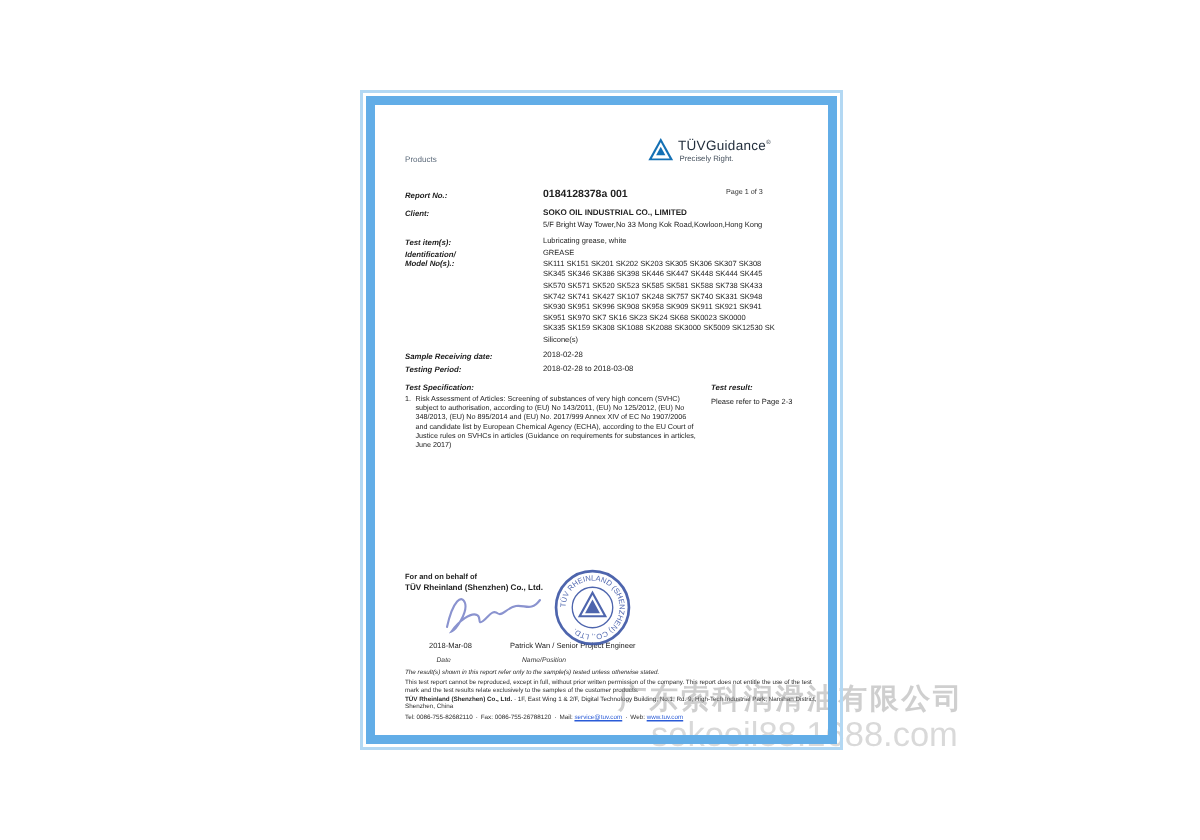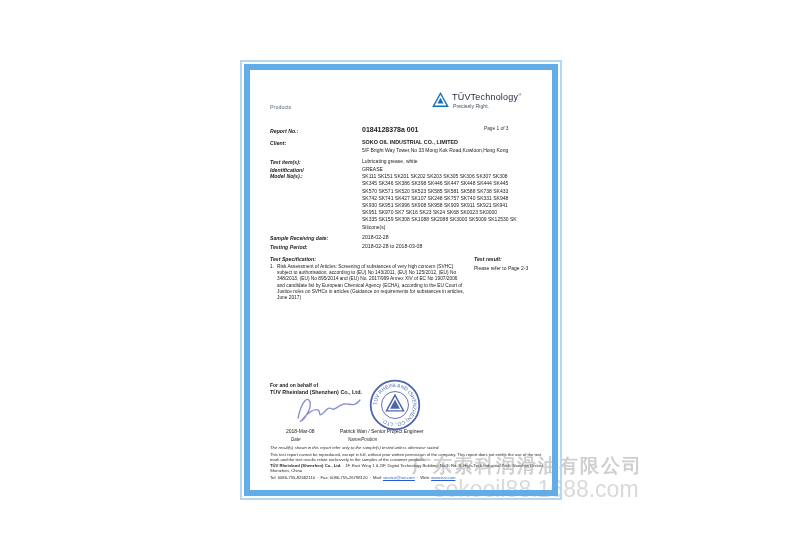--- a/index.html
+++ b/index.html
@@ -94,21 +94,21 @@
 
         <div class="abs logo">
           <span>
             <svg width="17" height="15" viewBox="0 0 20 18">
               <path d="M10 0 L20 18 H0 Z" fill="#1470b4"></path>
               <path d="M10 3.4 L17.1 16.3 H2.9 Z" fill="#ffffff"></path>
               <path d="M10 7 L13.7 13.8 H6.3 Z" fill="#1470b4"></path>
             </svg>
           </span>
           <span class="logo-text">
-            <span class="brand"><span class="tuv">TÜV</span><span>Technology</span><sup>®</sup></span>
+            <span class="brand"><span class="tuv">TÜV</span><span>Guidance</span><sup>®</sup></span>
             <div class="tagline">Precisely Right.</div>
           </span>
         </div>
 
         <div class="abs page-ind">Page 1 of 3</div>
 
         <div class="abs lbl report-no-lbl">Report No.:</div>
         <div class="abs report-no">0184128378a 001</div>
 
         <div class="abs lbl client-lbl">Client:</div>

